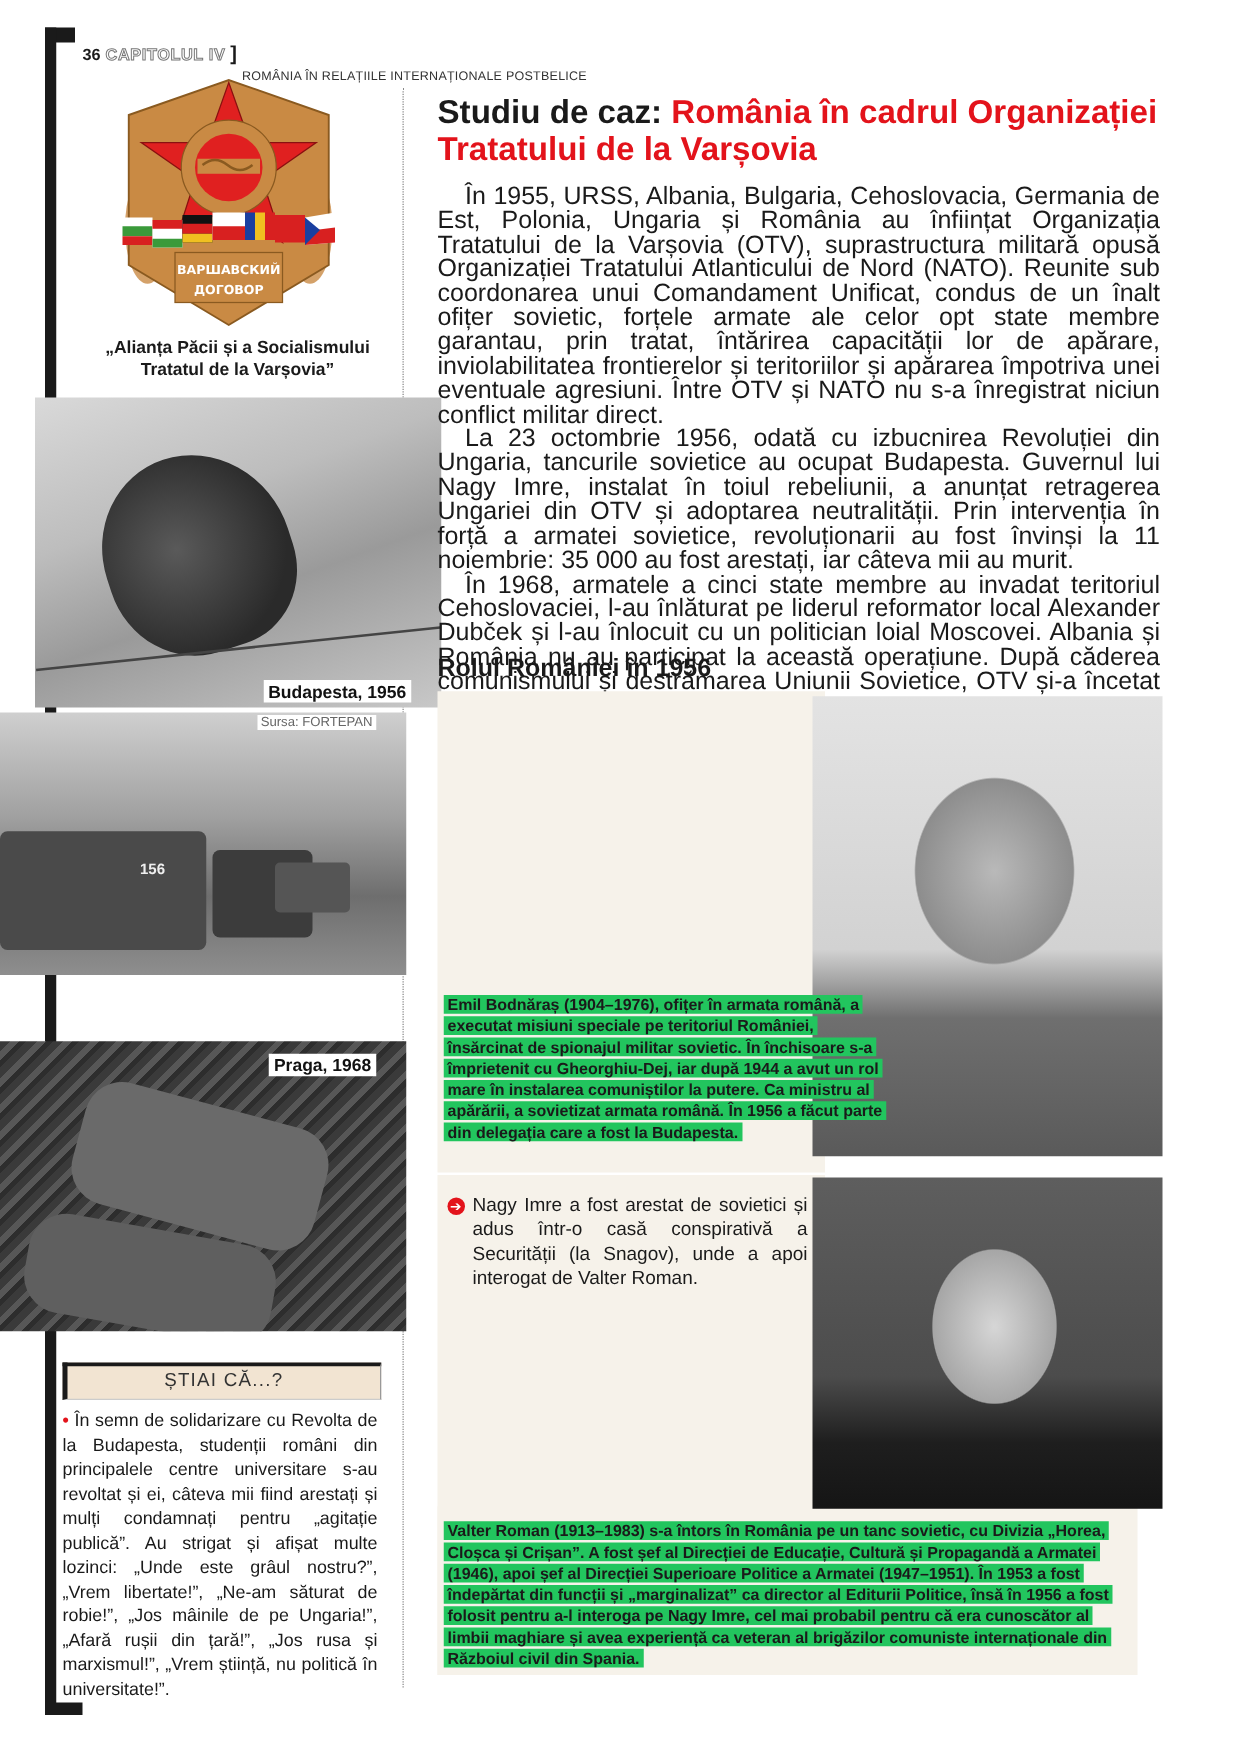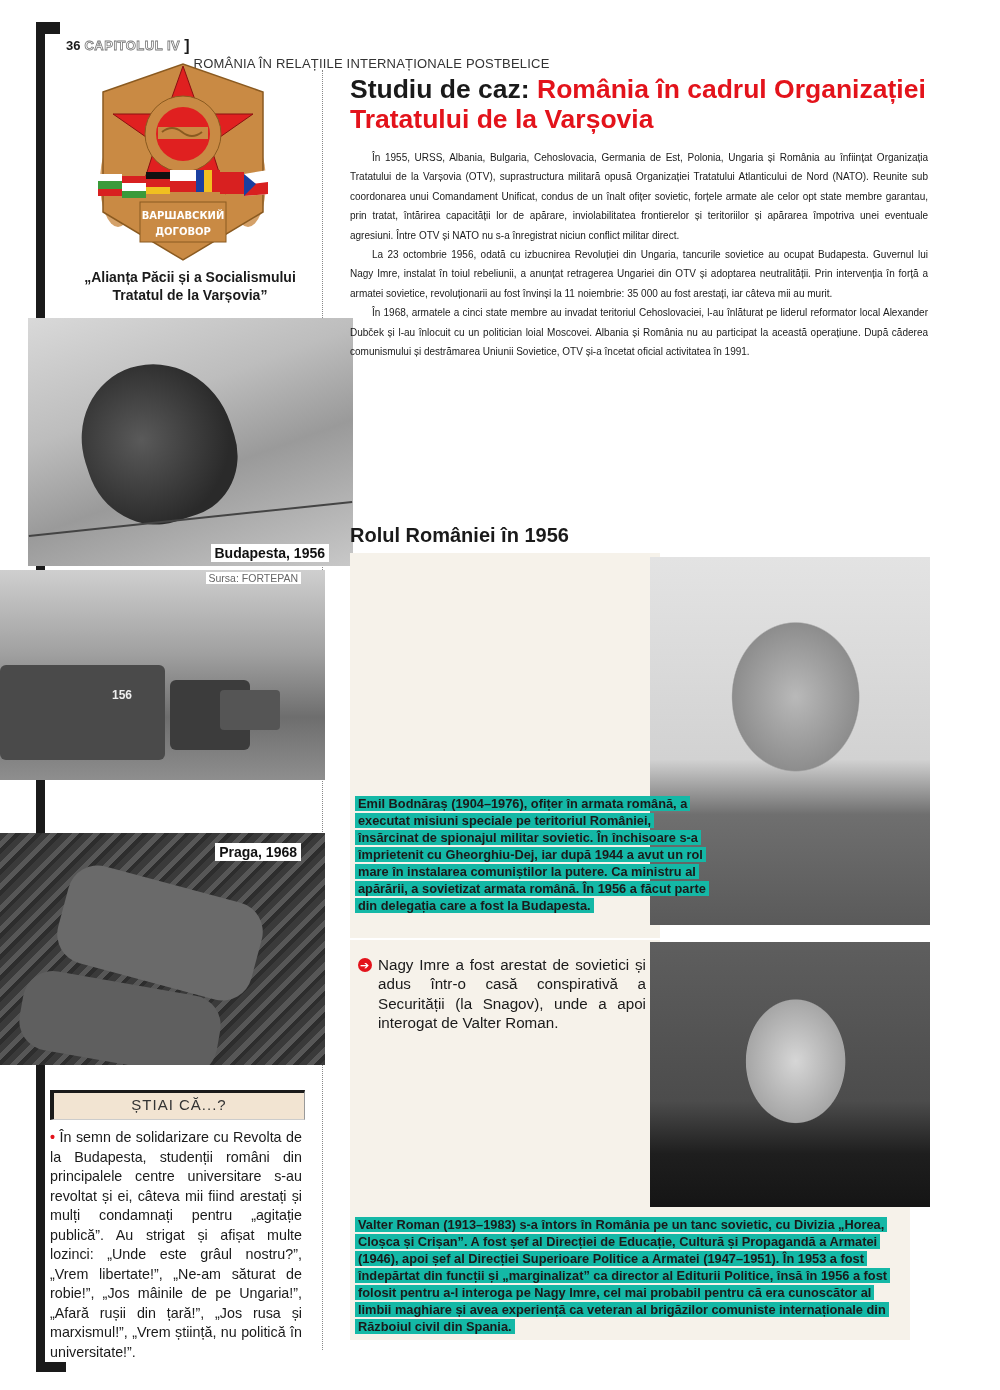--- a/index.html
+++ b/index.html
@@ -11,21 +11,21 @@
   .abs { position: absolute; }
 
   
   .bracket-top { left: 36px; top: 22px; width: 24px; height: 12px; background:#1a1a1a; }
   .bracket-left { left: 36px; top: 22px; width: 9px; height: 1350px; background:#1a1a1a; }
   .bracket-bottom { left: 36px; top: 1362px; width: 30px; height: 10px; background:#1a1a1a; }
   .header { left: 66px; top: 20px; font-size: 13px; display:flex; align-items:center; gap:4px; white-space:nowrap; }
   .page-num { font-weight: bold; color:#1a1a1a; }
   .chapter { font-weight: bold; color:#fff; -webkit-text-stroke: 0.8px #777; letter-spacing: 0.5px; }
   .bracket-close { font-weight: bold; font-size: 16px; }
-  .chapter-title { color:#333; font-size: 13px; letter-spacing: 0.2px; margin-top: 36px; }
+  .chapter-title { color:#333; font-size: 10px; letter-spacing: 0.2px; margin-top: 36px; }
 
   
   .emblem { left: 78px; top: 62px; width: 210px; height: 200px; }
   .emblem-caption { left: 50px; top: 268px; width: 280px; text-align:center; font-weight: bold; font-size: 14px; line-height: 18px; }
 
   .divider-v { left: 322px; top: 70px; width: 0; height: 1280px; border-left: 1px dotted #888; }
 
   
   .photo { background: #888; overflow:hidden; }
   .photo1 { left: 0; top: 318px; width: 325px; height: 248px;
@@ -42,21 +42,21 @@
   .stiai-box { left: 50px; top: 1090px; width: 250px; height: 26px; background:#f2e4d2;
     border-top: 3px solid #1a1a1a; border-left: 4px solid #1a1a1a; border-right:1px solid #999; border-bottom:1px solid #ccc;
     text-align:center; font-size: 15px; letter-spacing: 1px; line-height: 24px; color:#333; }
   .stiai-text { left: 50px; top: 1128px; width: 252px; font-size: 14.3px; line-height: 19.5px; text-align: justify; hyphens: auto; }
   .bullet-dot { color:#e3131b; font-weight:bold; }
 
   
   .title { left: 350px; top: 74px; width: 600px; font-weight: bold; font-size: 26.5px; line-height: 30px; }
   .title .dark { color:#1a1a1a; }
   .title .red { color:#e3131b; }
-  .body-text { left: 350px; top: 148px; width: 578px; font-size: 10px; line-height: 19.4px; text-align: justify; }
+  .body-text { left: 350px; top: 148px; width: 578px; font-size: 20px; line-height: 19.4px; text-align: justify; }
   .body-text p { margin:0; text-indent: 22px; }
 
   .section-title { left: 350px; top: 524px; font-weight: bold; font-size: 20px; }
 
   .shaded { background:#f6f2ea; }
   .shaded1 { left: 350px; top: 553px; width: 310px; height: 385px; }
   .shaded2 { left: 350px; top: 940px; width: 310px; height: 400px; }
   .shaded3 { left: 350px; top: 1205px; width: 560px; height: 135px; }
 
   .bullets { font-size: 15.2px; line-height: 19.4px; text-align: justify; }
@@ -67,21 +67,21 @@
   .bul2 { left: 358px; top: 955px; width: 288px; }
 
   .portrait1 { left: 650px; top: 557px; width: 280px; height: 368px;
     background: radial-gradient(ellipse 45% 40% at 52% 38%, #b9b9b9 0%, #8d8d8d 50%, transparent 51%),
                 linear-gradient(180deg,#e3e3e3 0%,#d2d2d2 55%,#6f6f6f 70%,#5a5a5a 100%); }
   .portrait2 { left: 650px; top: 942px; width: 280px; height: 265px;
     background: radial-gradient(ellipse 32% 42% at 52% 45%, #d6d6d6 0%, #a6a6a6 55%, transparent 56%),
                 linear-gradient(180deg,#5e5e5e 0%,#4c4c4c 60%,#1e1e1e 80%,#151515 100%); }
 
   .bio { font-weight: bold; font-size: 12.8px; line-height: 17px; }
-  .bio span.hl { background:#14b8a6; box-decoration-break: clone; -webkit-box-decoration-break: clone; padding: 0 3px; }
+  .bio span.hl { background:#22c55e; box-decoration-break: clone; -webkit-box-decoration-break: clone; padding: 0 3px; }
   .bio1 { left: 355px; top: 795px; width: 355px; }
   .bio2 { left: 355px; top: 1216px; width: 540px; }
 </style>
 </head>
 <body>
 
 <div class="abs bracket-top"></div>
 <div class="abs bracket-left"></div>
 <div class="abs bracket-bottom"></div>
 <div class="abs header">

